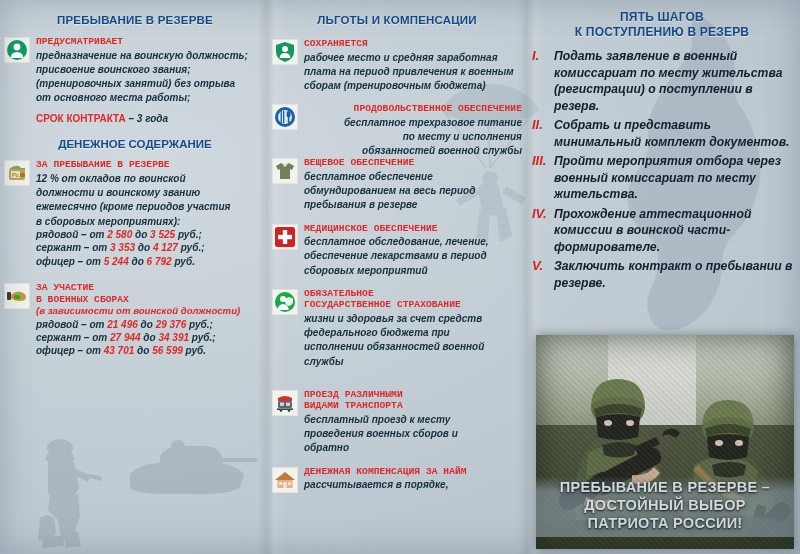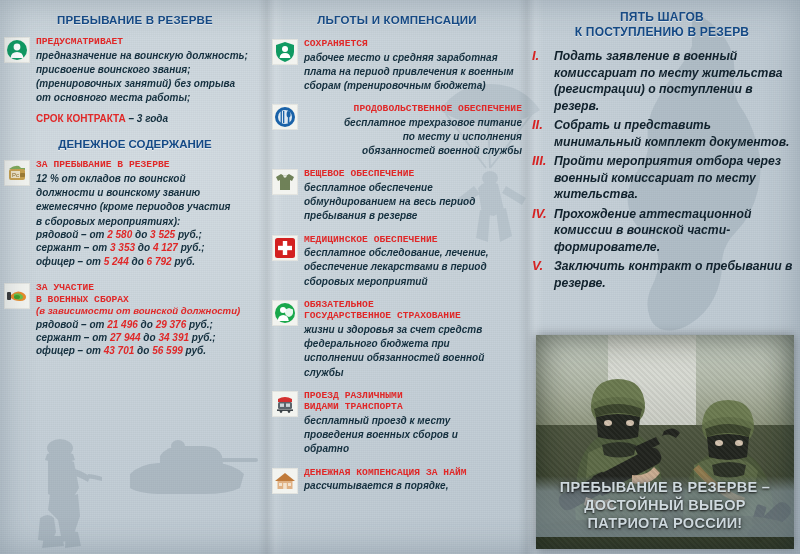--- a/index.html
+++ b/index.html
@@ -404,21 +404,21 @@
         </svg>
       </div>
       <div class="body">
         <div class="b-title">ПРОДОВОЛЬСТВЕННОЕ ОБЕСПЕЧЕНИЕ</div>
         <div class="b-text">бесплатное трехразовое питание</div>
         <div class="b-text">по месту и исполнения</div>
         <div class="b-text">обязанностей военной службы</div>
       </div>
     </div>
 
-    <div class="block" style="margin-top:11px;">
+    <div class="block" style="margin-top:0;">
       <div class="icon-box">
         <svg width="22" height="22" viewBox="0 0 22 22">
           <path d="M7 3 q4 3 8 0 l5 3 -2 4 -2 -1 0 10 -10 0 0 -10 -2 1 -2 -4 z" fill="#6f8158"></path>
           <path d="M9 3 q2 3 4 0 l-0.6 3 q-1.6 1.4 -2.8 0 z" fill="#e8ece2"></path>
         </svg>
       </div>
       <div class="body">
         <div class="b-title">ВЕЩЕВОЕ ОБЕСПЕЧЕНИЕ</div>
         <div class="b-text">бесплатное обеспечение</div>
         <div class="b-text">обмундированием на весь период</div>
@@ -454,21 +454,21 @@
       <div class="body">
         <div class="b-title">ОБЯЗАТЕЛЬНОЕ</div>
         <div class="b-title">ГОСУДАРСТВЕННОЕ СТРАХОВАНИЕ</div>
         <div class="b-text">жизни и здоровья за счет средств</div>
         <div class="b-text">федерального бюджета при</div>
         <div class="b-text">исполнении обязанностей военной</div>
         <div class="b-text">службы</div>
       </div>
     </div>
 
-    <div class="block" style="margin-top:11px;">
+    <div class="block" style="margin-top:21px;">
       <div class="icon-box">
         <svg width="22" height="22" viewBox="0 0 22 22">
           <path d="M4 6 q7 -4 14 0 l0 3 -14 0 z" fill="#d33030"></path>
           <rect x="4" y="9" width="14" height="7" rx="1.5" fill="#5b646b"></rect>
           <rect x="6" y="10.5" width="4" height="3.4" fill="#cfd6da"></rect>
           <rect x="12" y="10.5" width="4" height="3.4" fill="#cfd6da"></rect>
           <rect x="3" y="16.4" width="16" height="1.6" fill="#3c4348"></rect>
           <circle cx="7" cy="18.6" r="1.3" fill="#3c4348"></circle>
           <circle cx="15" cy="18.6" r="1.3" fill="#3c4348"></circle>
         </svg>

